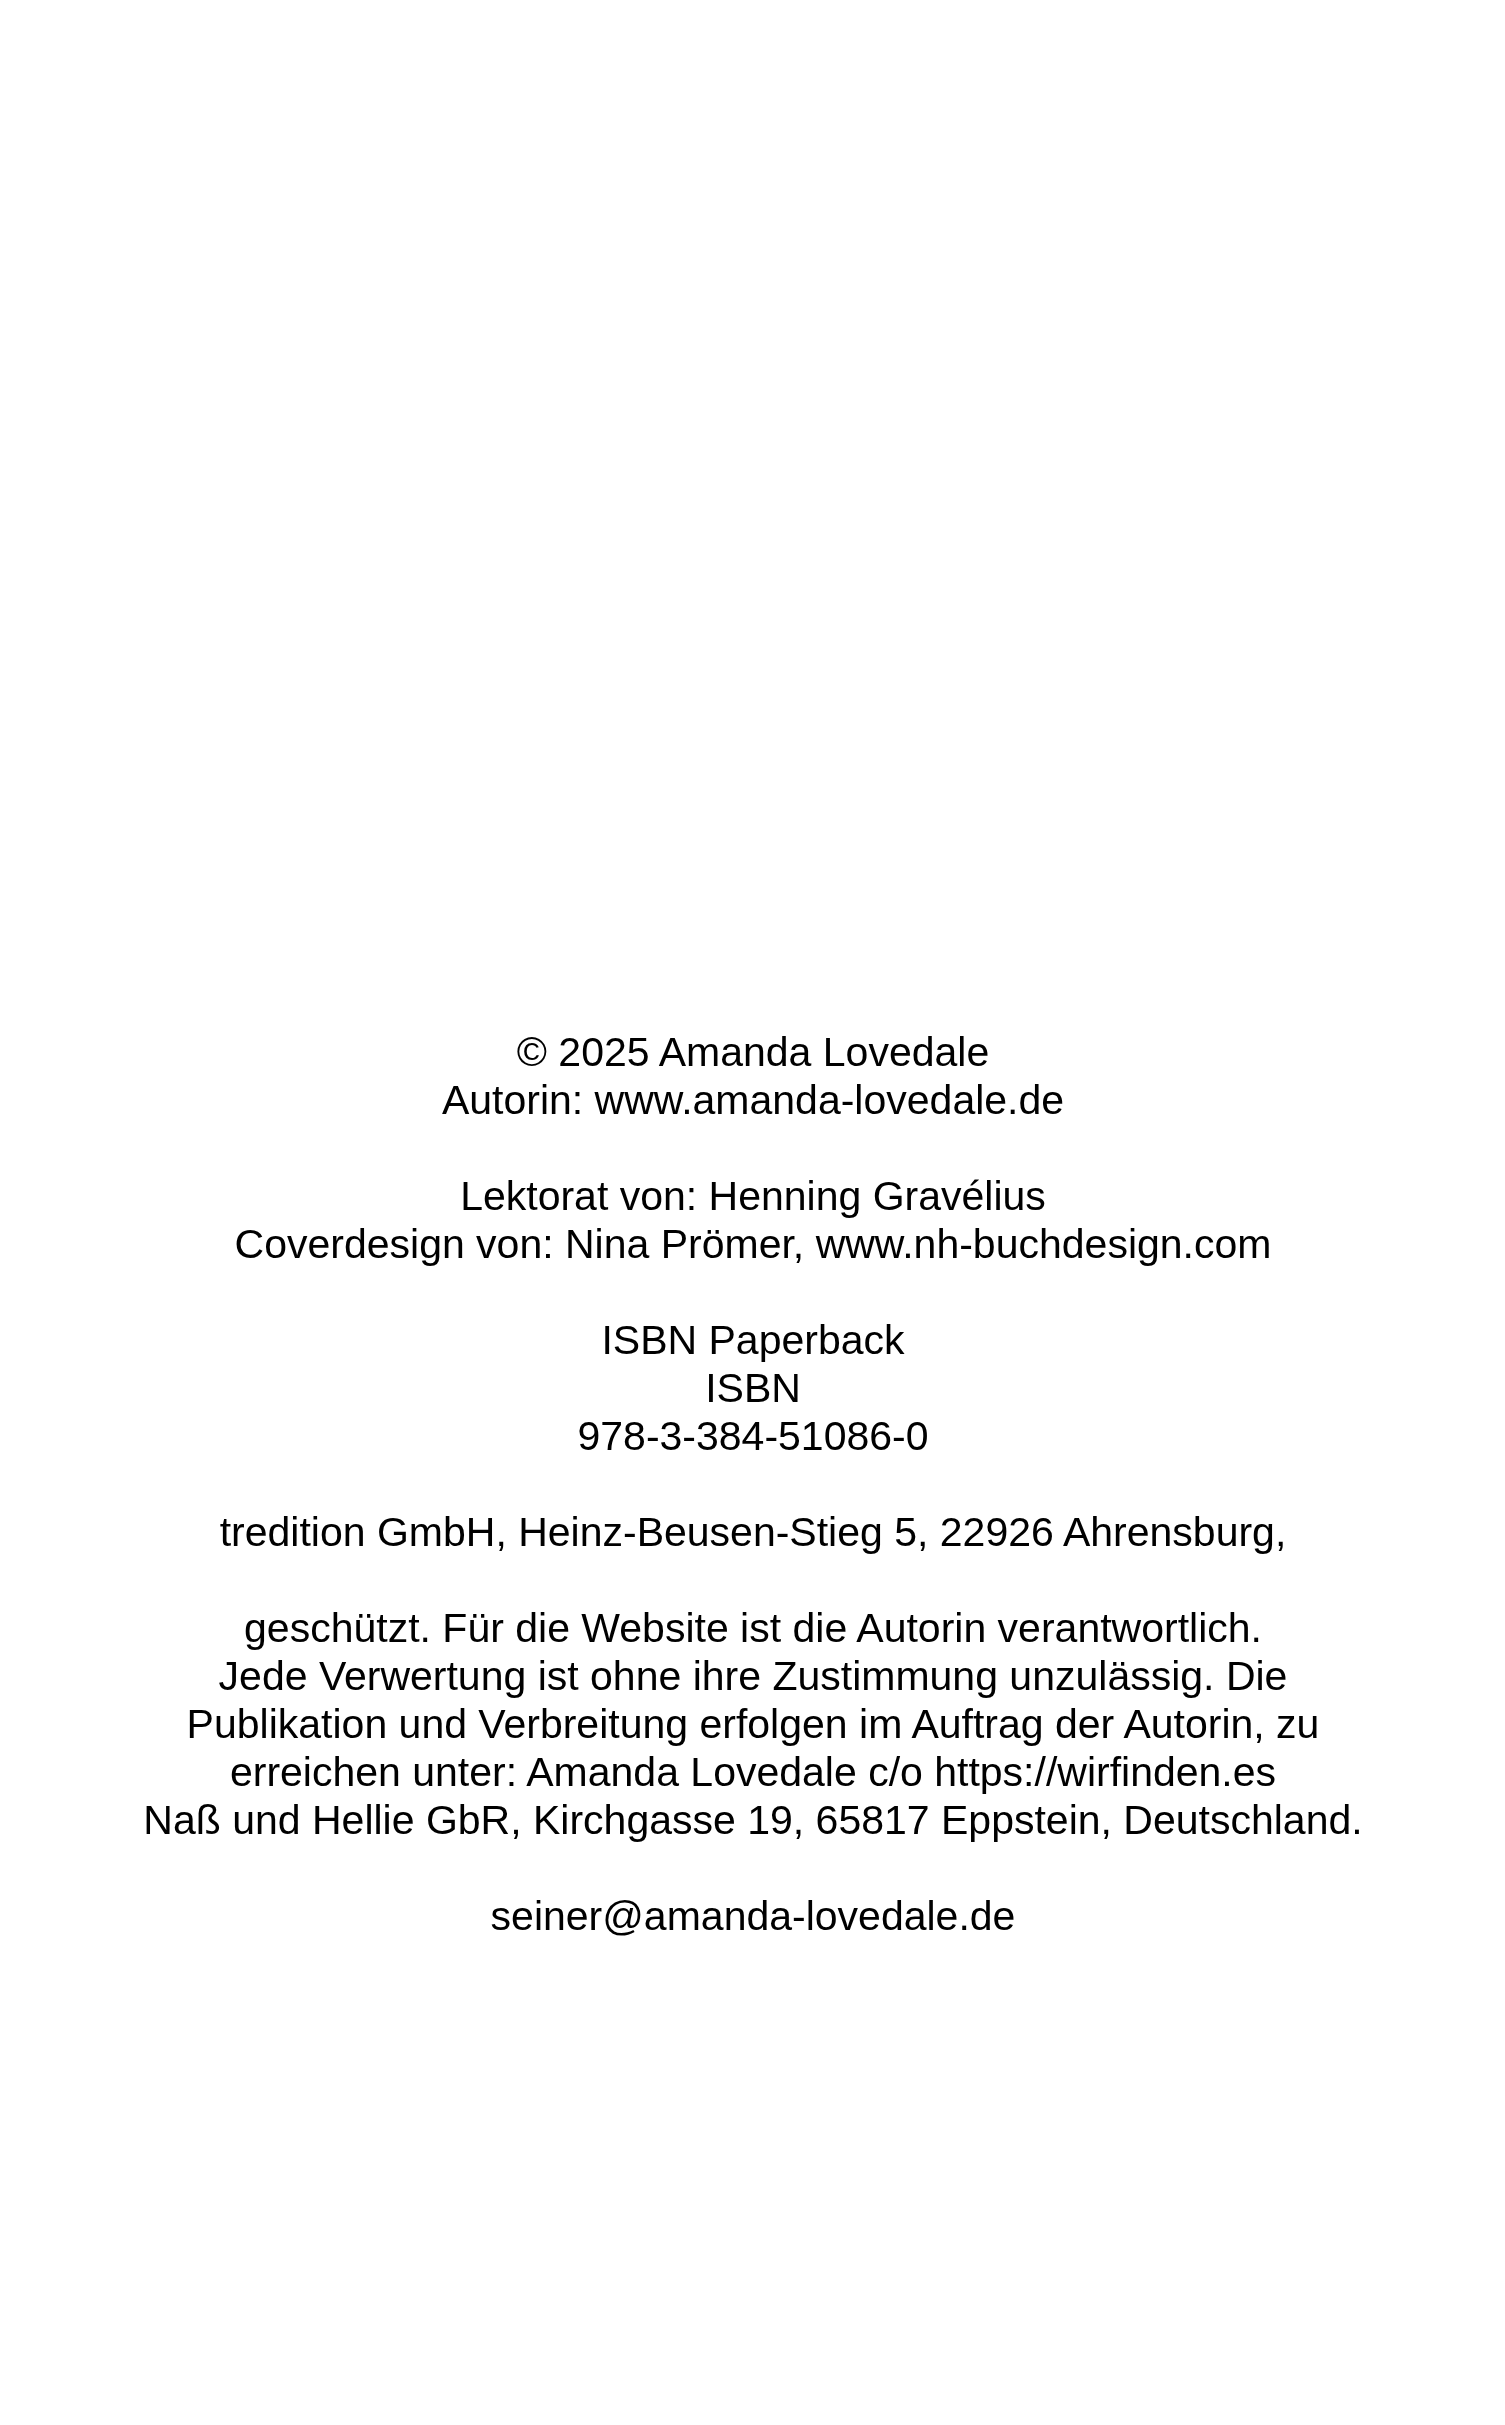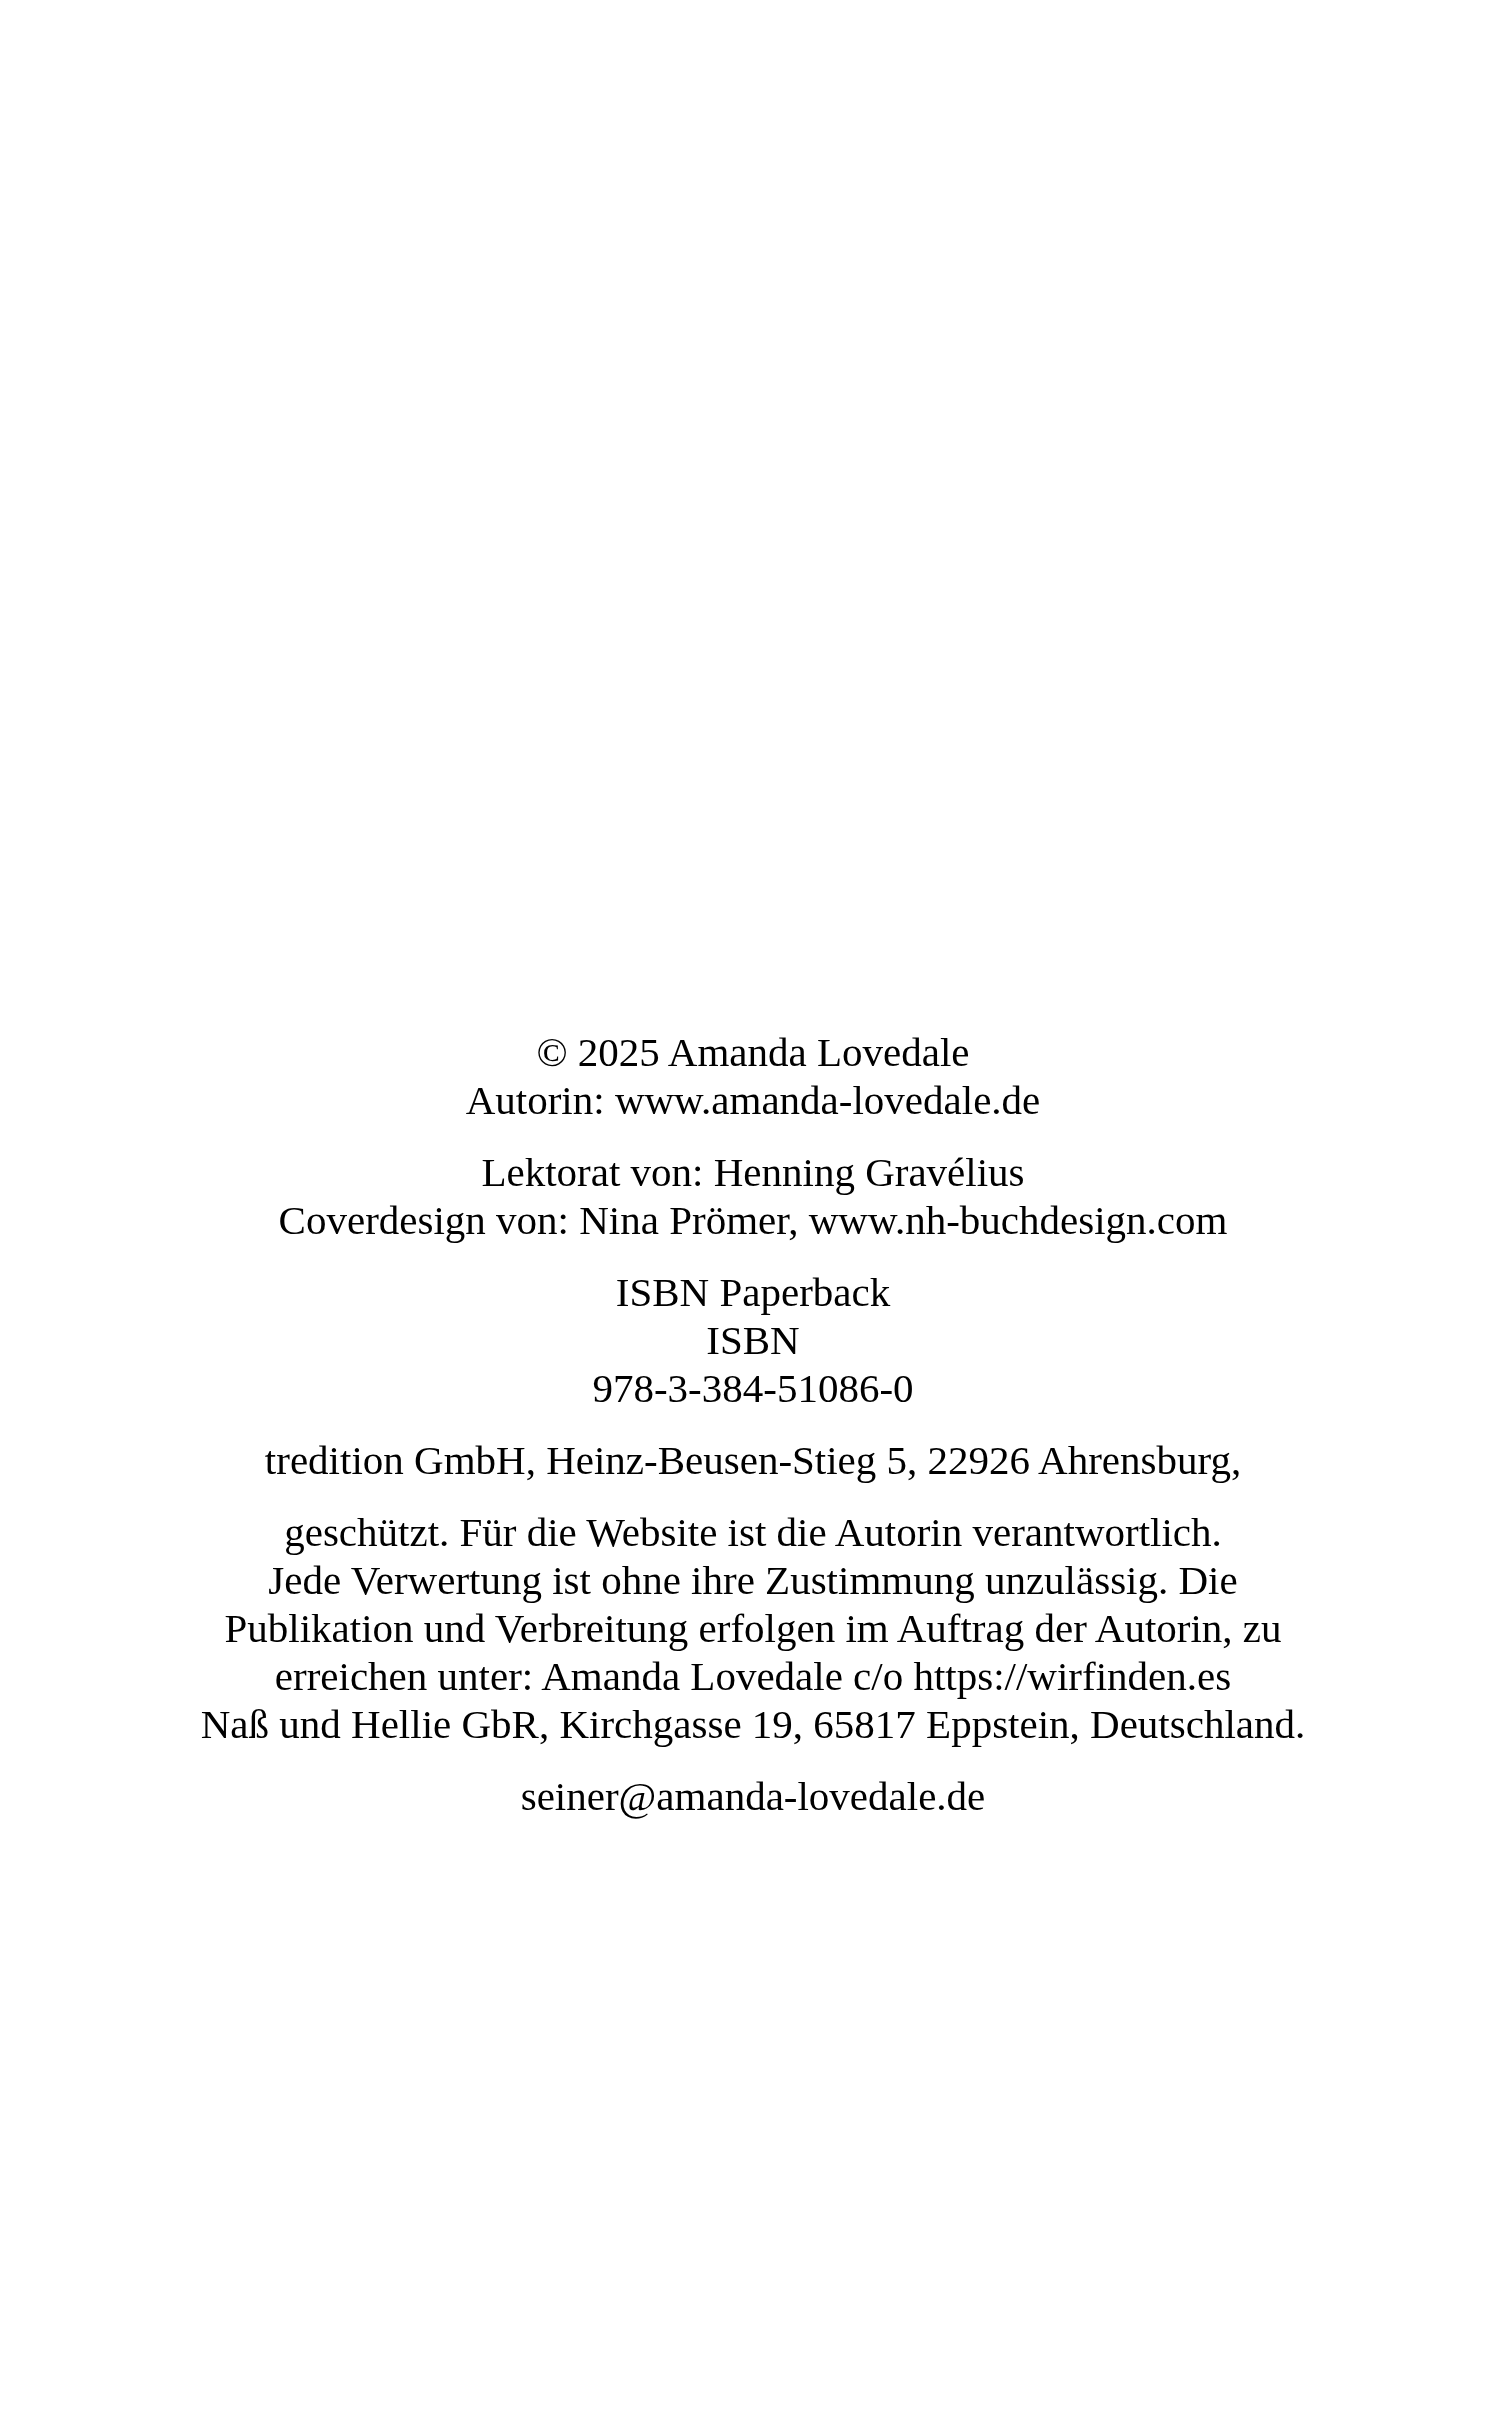--- a/index.html
+++ b/index.html
@@ -13,28 +13,28 @@
     height: 2426px;
     background: #ffffff;
     overflow: hidden;
   }
   .imprint {
     position: absolute;
     top: 1028px;
     left: 0;
     width: 100%;
     text-align: center;
-    font-family: Liberation Serif, serif;
+    font-family: Liberation Sans, sans-serif;
     font-size: 41px;
     line-height: 48px;
     color: #000000;
     letter-spacing: 0px;
   }
   .para { margin: 0; }
-  .para + .para { margin-top: 24px; }
+  .para + .para { margin-top: 48px; }
   .line { white-space: nowrap; }
 </style>
 </head>
 <body>
 
 <div class="page">
   <section class="imprint">
     <div class="para">
         <div class="line">© 2025 Amanda Lovedale</div>
         <div class="line">Autorin: www.amanda-lovedale.de</div>

